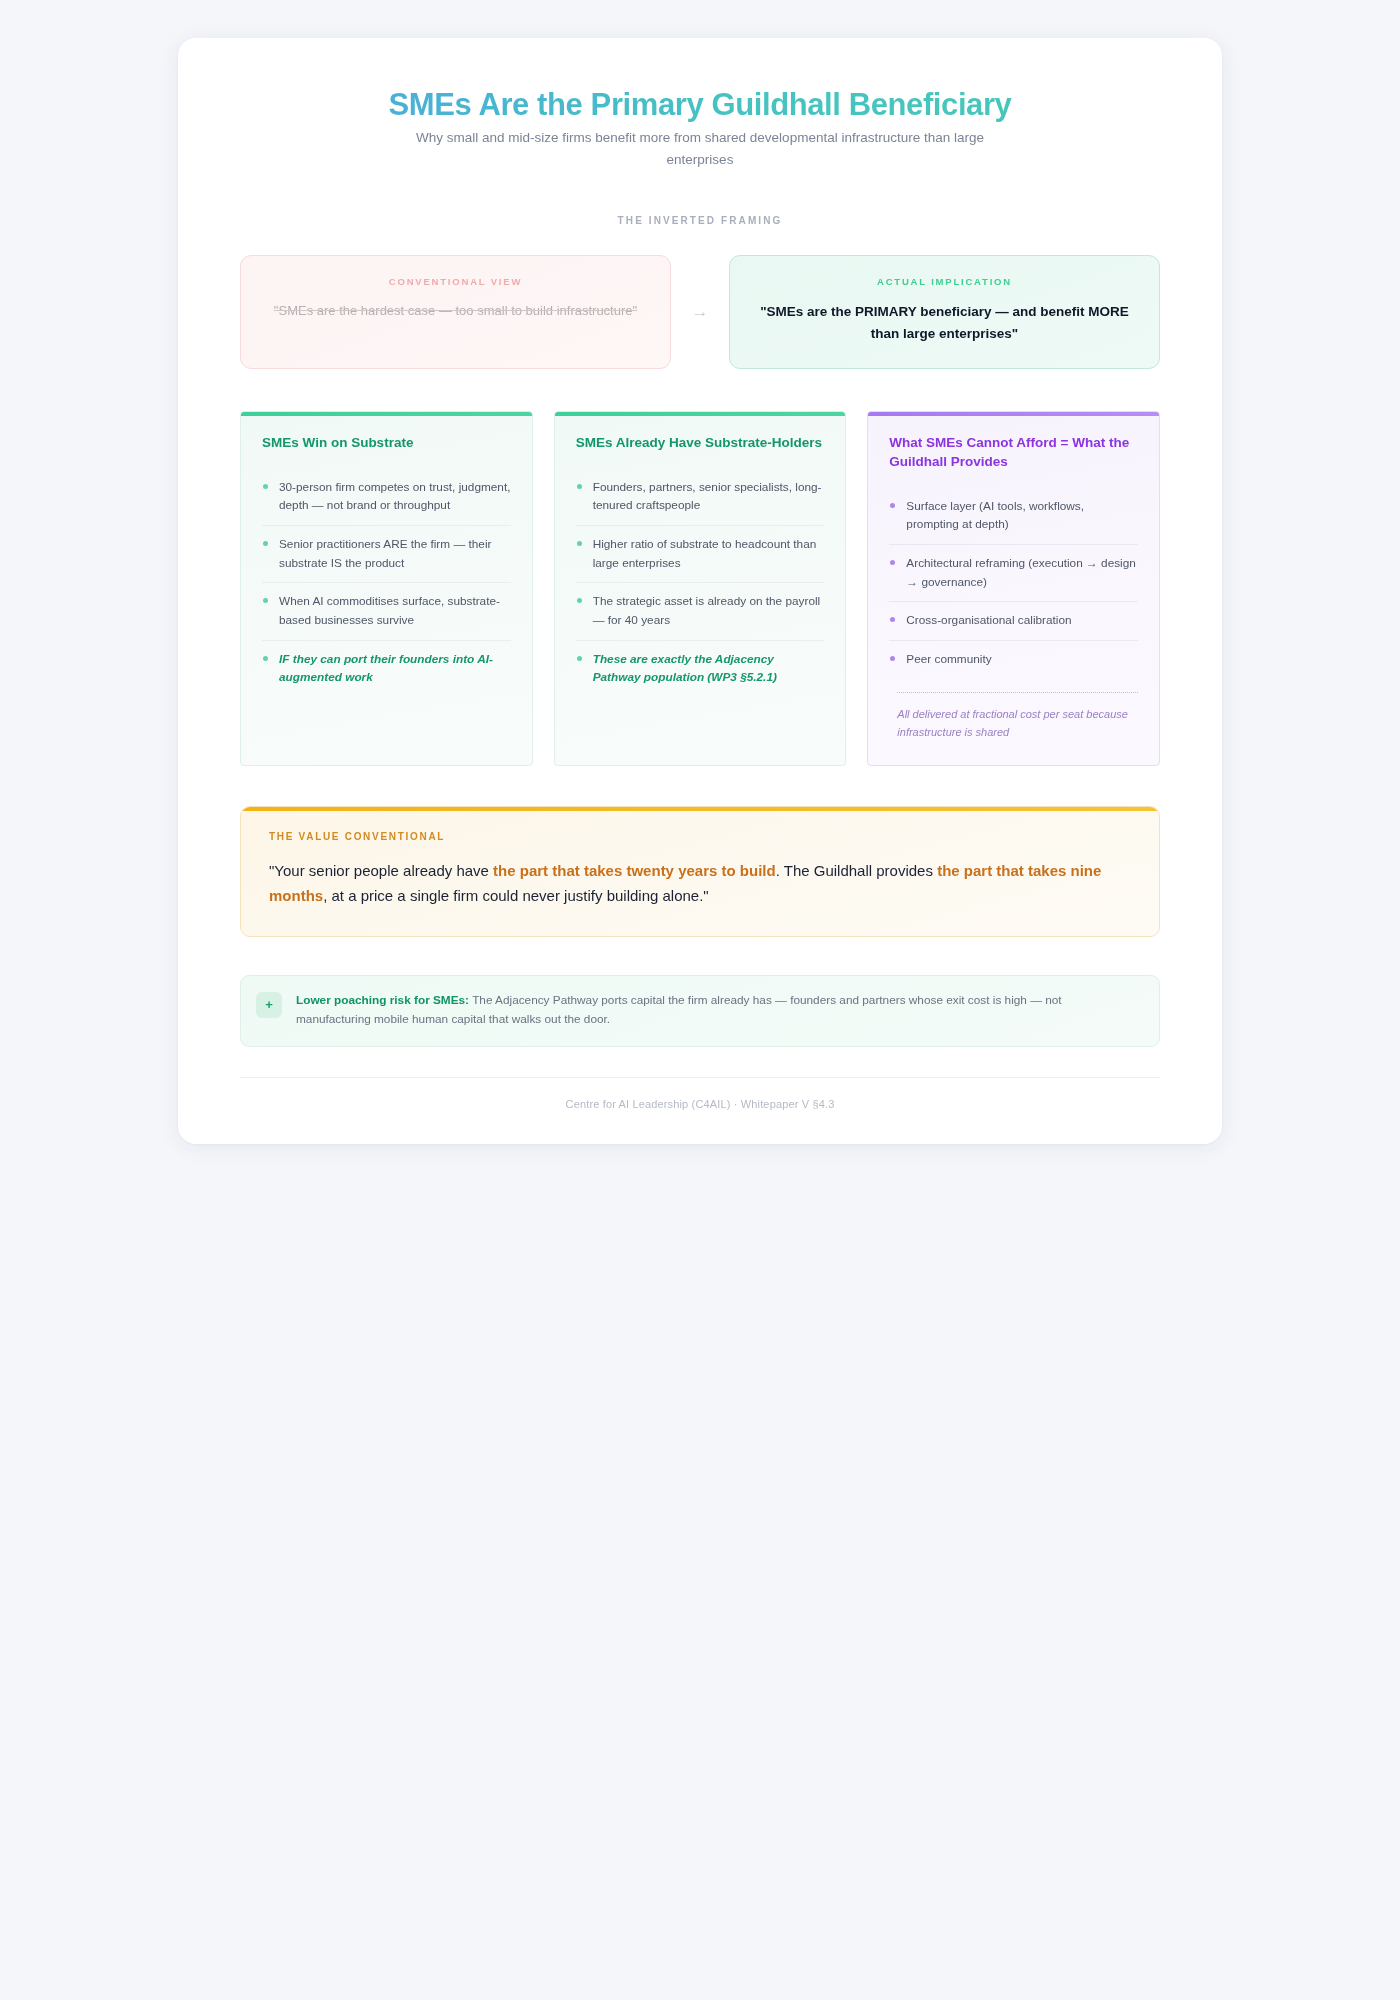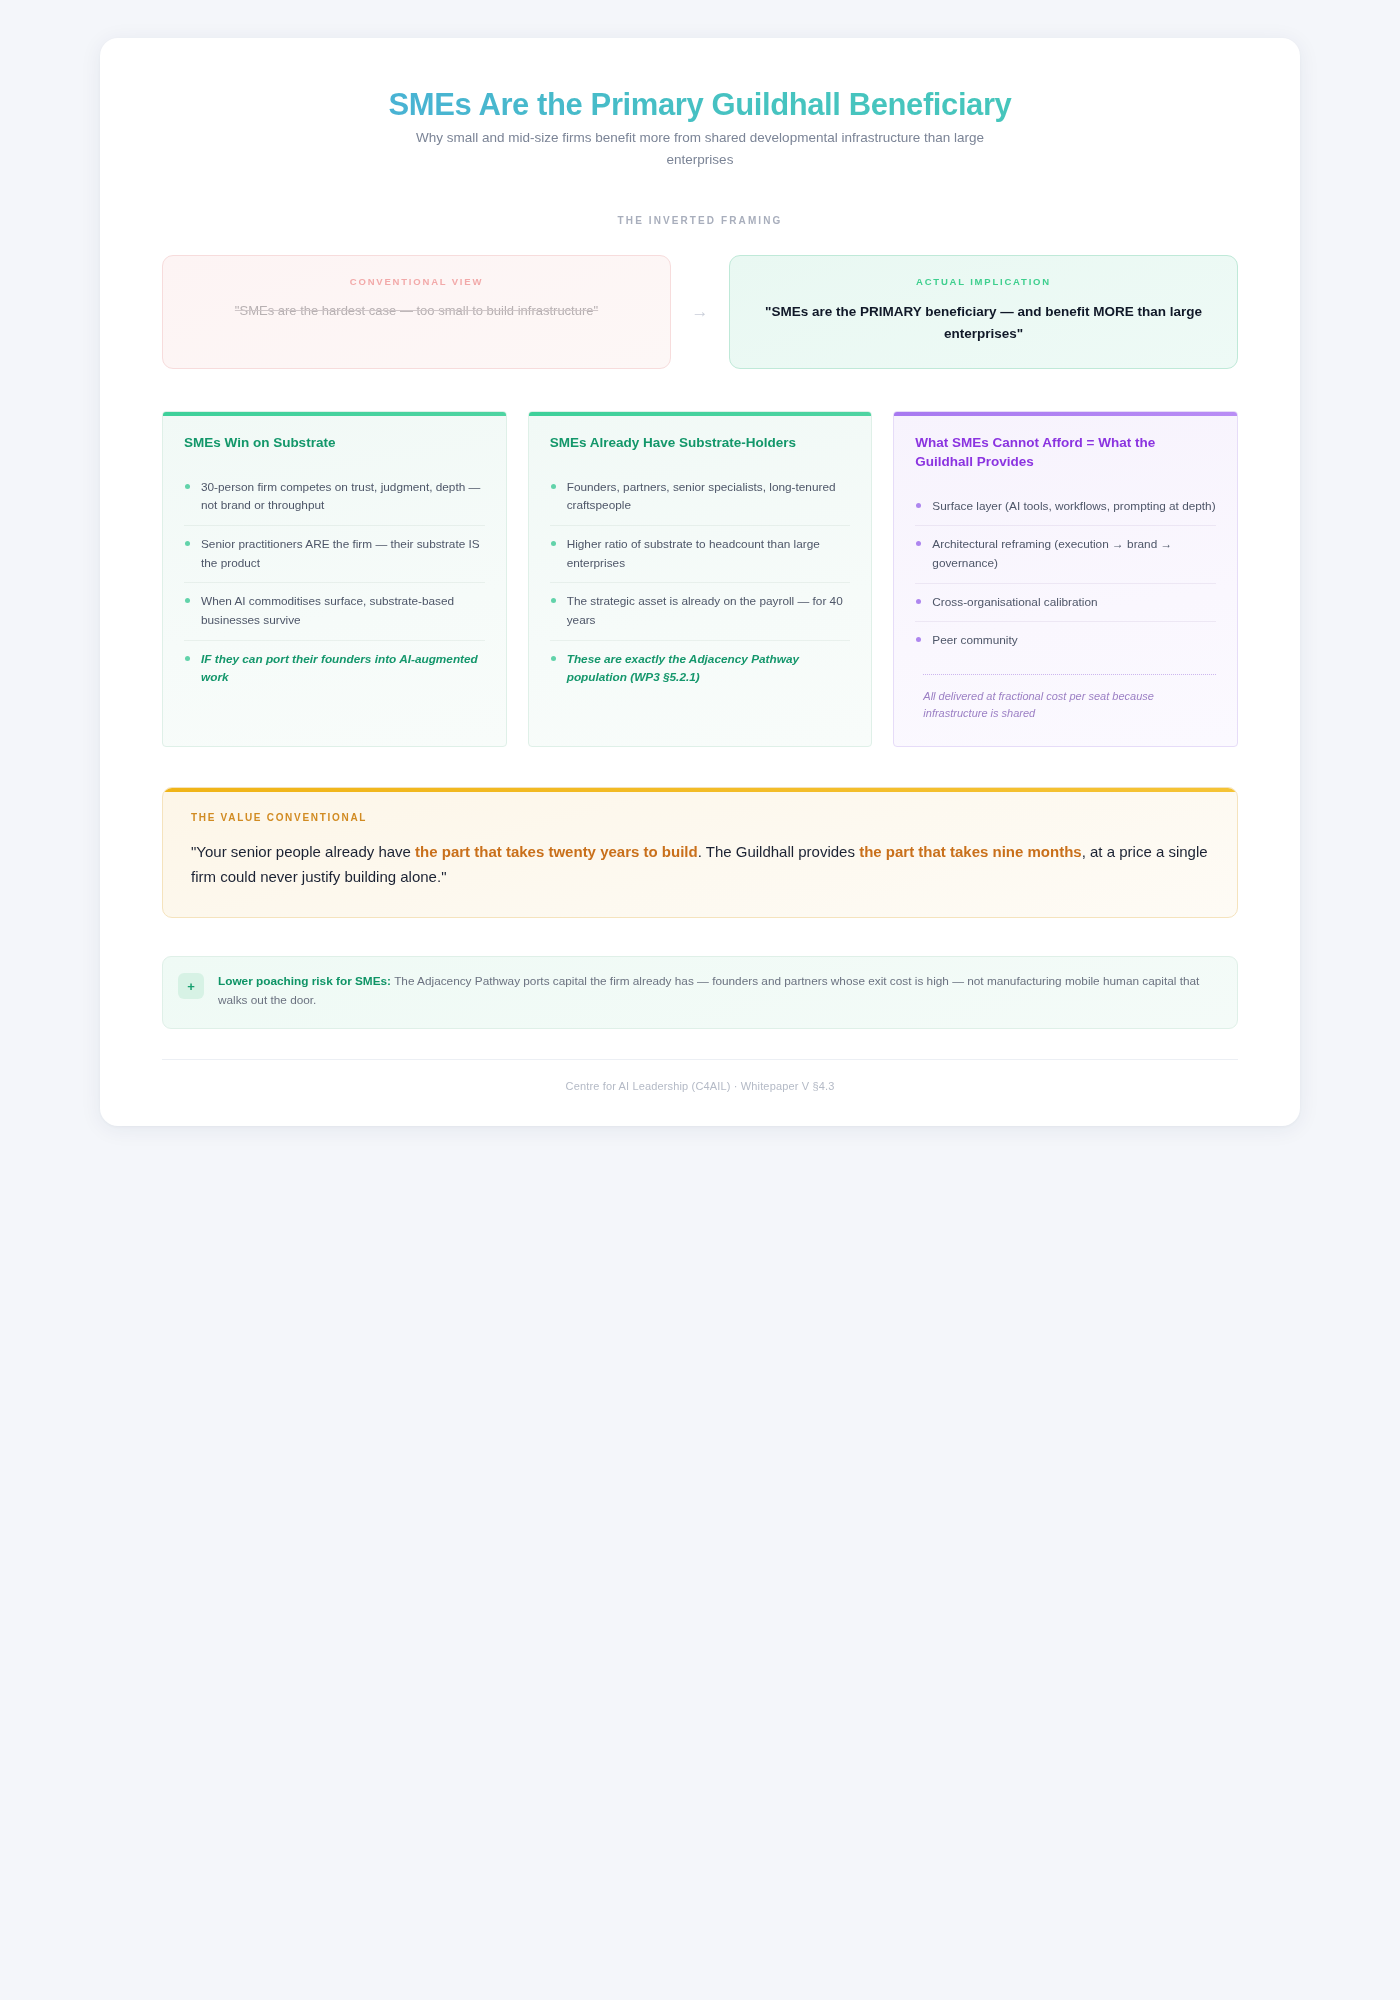--- a/index.html
+++ b/index.html
@@ -10,21 +10,21 @@
     font-family: "Liberation Sans", sans-serif;
     -webkit-font-smoothing: antialiased;
   }
 
   body {
     min-height: 2000px;
     padding: 38px 0 0 0;
   }
 
   .page-card {
-    width: 1200px;
+    width: 1044px;
     margin: 0 auto;
     background: #ffffff;
     border-radius: 18px;
     box-shadow: 0 3px 22px rgba(30, 41, 80, 0.07), 0 1px 3px rgba(30,41,80,0.04);
     padding: 48px 62px 34px 62px;
   }
 
   
   .hdr { text-align: center; margin-bottom: 44px; }
 
@@ -326,21 +326,21 @@
         <li>Higher ratio of substrate to headcount than large enterprises</li>
         <li>The strategic asset is already on the payroll — for 40 years</li>
         <li class="accent">These are exactly the Adjacency Pathway population (WP3 §5.2.1)</li>
       </ul>
     </div>
 
     <div class="card purple">
       <div class="card-title">What SMEs Cannot Afford = What the Guildhall Provides</div>
       <ul class="card-list">
         <li>Surface layer (AI tools, workflows, prompting at depth)</li>
-        <li>Architectural reframing (execution → brand → governance)</li>
+        <li>Architectural reframing (execution → design → governance)</li>
         <li>Cross-organisational calibration</li>
         <li>Peer community</li>
       </ul>
       <div class="card-note">All delivered at fractional cost per seat because infrastructure is shared</div>
     </div>
 
   </div>
 
   <div class="valueprop">
     <div class="vp-label">THE VALUE CONVENTIONAL</div>

